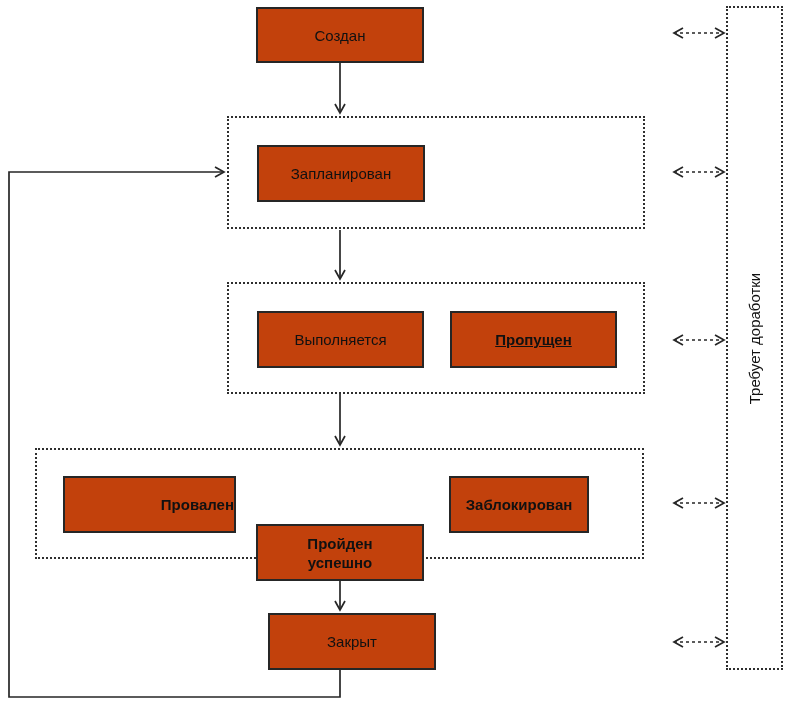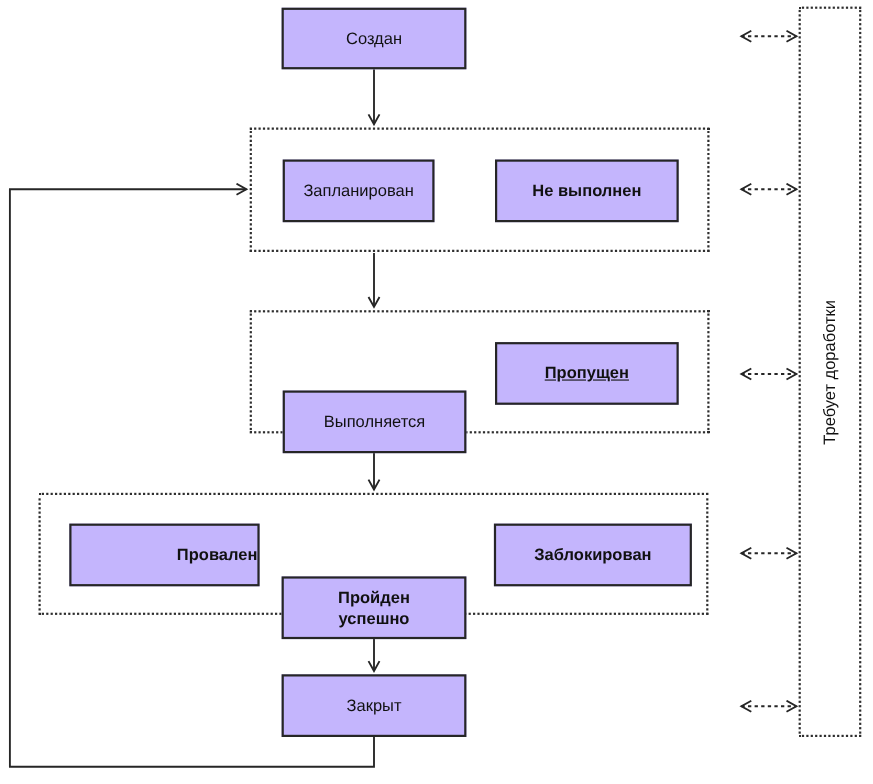--- a/index.html
+++ b/index.html
@@ -12,21 +12,21 @@
     width: 794px;
     height: 713px;
     background: #ffffff;
     font-family: "Liberation Sans", sans-serif;
     color: #111111;
     overflow: hidden;
   }
   .box {
     position: absolute;
     box-sizing: border-box;
-    background: #c4b5fd;
+    background: #c2410c;
     border: 2px solid #262626;
     display: flex;
     align-items: center;
     justify-content: center;
     text-align: center;
     font-size: 15px;
     line-height: 19px;
     z-index: 3;
   }
   .box.bold { font-weight: bold; }
@@ -94,47 +94,44 @@
       <path d="M674,503 L724,503" marker-start="url(#vhead)" marker-end="url(#vhead)"></path>
       <path d="M674,642 L724,642" marker-start="url(#vhead)" marker-end="url(#vhead)"></path>
     </g>
   </svg>
 
   <div class="box" style="left:256px; top:7px; width:168px; height:56px;">
     <span class="lbl">Создан</span>
   </div>
 
   <div class="group" style="left:227px; top:116px; width:418px; height:113px;"></div>
-  <div class="box" style="left:257px; top:145px; width:138px; height:57px;">
+  <div class="box" style="left:257px; top:145px; width:168px; height:57px;">
     <span class="lbl">Запланирован</span>
-  </div>
-  <div class="box bold" style="left:450px; top:145px; width:167px; height:57px;">
-    <span class="lbl">Не выполнен</span>
   </div>
 
   <div class="group" style="left:227px; top:282px; width:418px; height:112px;"></div>
-  <div class="box" style="left:257px; top:311px; width:167px; height:57px;margin-top:44px;">
+  <div class="box" style="left:257px; top:311px; width:167px; height:57px;">
     <span class="lbl">Выполняется</span>
   </div>
   <div class="box bold" style="left:450px; top:311px; width:167px; height:57px;text-decoration:underline;">
     <span class="lbl">Пропущен</span>
   </div>
 
   <div class="group" style="left:35px; top:448px; width:609px; height:111px;"></div>
   <div class="box bold" style="left:63px; top:476px; width:173px; height:57px;justify-content:flex-end;">
     <span class="lbl">Провален</span>
   </div>
   <div class="box bold" style="left:256px; top:476px; width:168px; height:57px;margin-top:48px;">
     <span class="lbl narrow">Пройден успешно</span>
   </div>
-  <div class="box bold" style="left:449px; top:476px; width:180px; height:57px;text-align:center;">
+  <div class="box bold" style="left:449px; top:476px; width:140px; height:57px;text-align:center;">
     <span class="lbl">Заблокирован</span>
   </div>
 
-  <div class="box" style="left:256px; top:613px; width:168px; height:57px;">
+  <div class="box" style="left:268px; top:613px; width:168px; height:57px;">
     <span class="lbl">Закрыт</span>
   </div>
 
   <div class="rework-lane">
     <span class="vtext">Требует доработки</span>
   </div>
 
 </div>
 
 </body></html>

